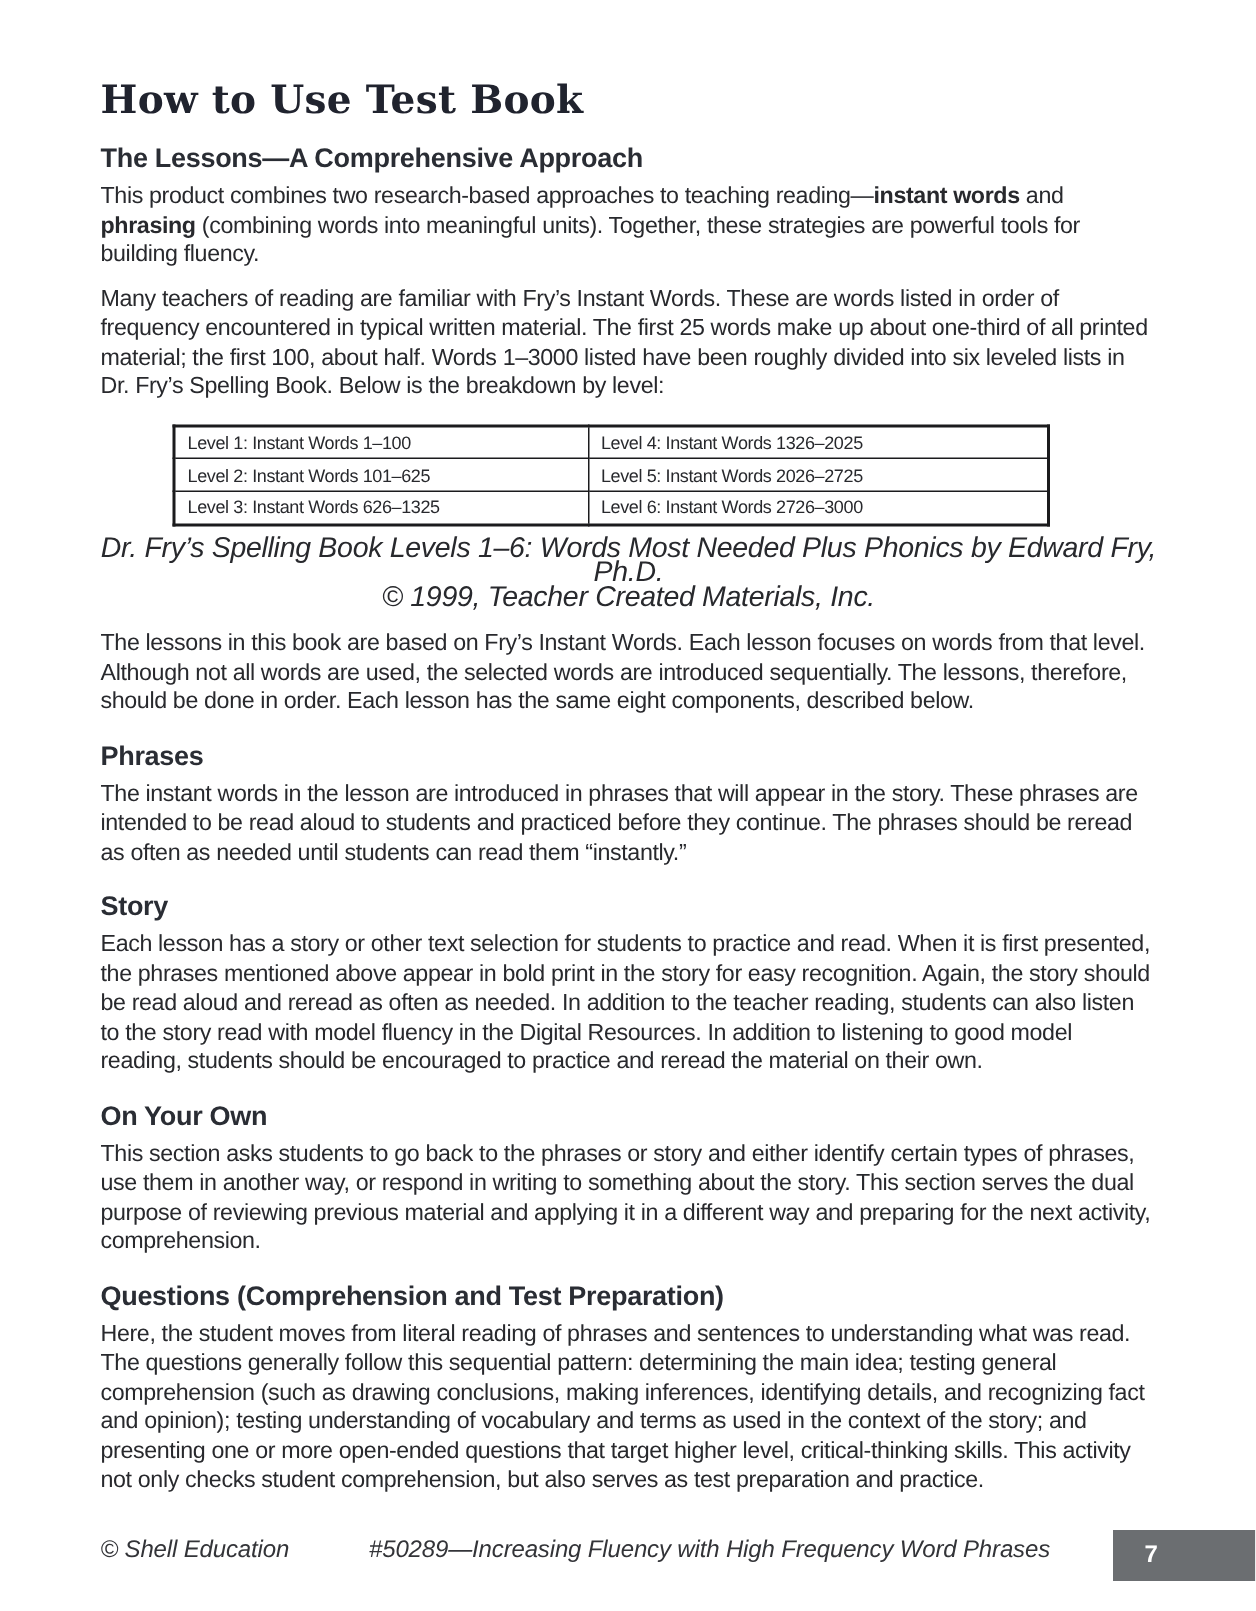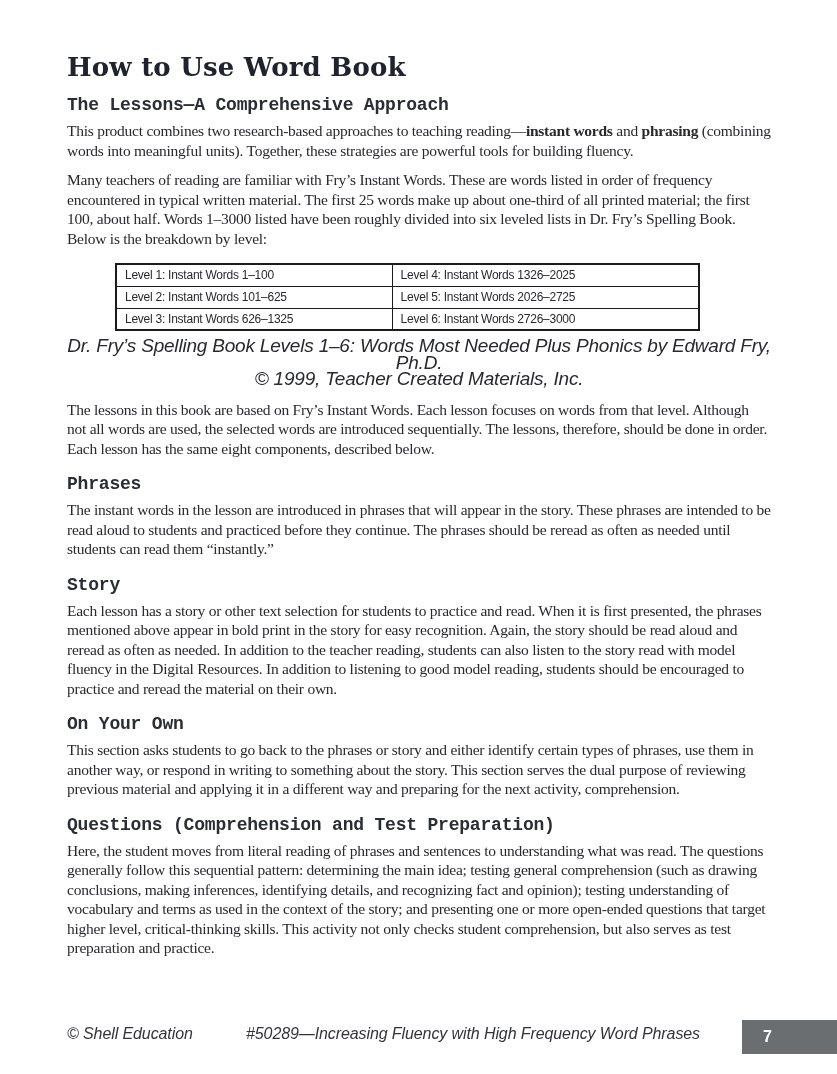--- a/index.html
+++ b/index.html
@@ -36,29 +36,27 @@
     margin: 0 0 12px 0;
     letter-spacing: 0.2px;
   }
   h2.section-heading {
     font-size: 18px;
     line-height: 21px;
     font-weight: bold;
     color: var(--heading);
     margin: 16px 0 5px 0;
     letter-spacing: -0.2px;
-    font-family: Liberation Mono, monospace;
   }
   h2.section-heading.first { margin-top: 0; }
   p.body-text {
     font-size: 15.5px;
     line-height: 19.5px;
     letter-spacing: -0.25px;
     margin: 0 0 10px 0;
-    font-family: Liberation Serif, serif;
   }
   p.body-text.pre-table { margin-bottom: 15px; }
   table.levels-table {
     border-collapse: collapse;
     margin: 0 0 7px 48px;
     width: 585px;
     border: 2px solid var(--table-border);
   }
   table.levels-table td {
     border: 1px solid var(--table-border);
@@ -105,21 +103,21 @@
     padding-left: 21px;
   }
   strong { font-weight: bold; }
 </style>
 </head>
 <body>
 
 <div class="page">
   <div class="content">
 
-    <h1 class="page-title">How to Use Word Book</h1>
+    <h1 class="page-title">How to Use Test Book</h1>
 
     <h2 class="section-heading first">The Lessons—A Comprehensive Approach</h2>
     <p class="body-text"><span>This product combines two research-based approaches to teaching reading—</span><strong>instant words</strong><span> and </span><strong>phrasing</strong><span> (combining words into meaningful units). Together, these strategies are powerful tools for building fluency.</span></p>
     <p class="body-text pre-table">Many teachers of reading are familiar with Fry’s Instant Words. These are words listed in order of frequency encountered in typical written material. The first 25 words make up about one-third of all printed material; the first 100, about half. Words 1–3000 listed have been roughly divided into six leveled lists in Dr. Fry’s Spelling Book. Below is the breakdown by level:</p>
 
     <table class="levels-table">
       <tbody>
         <tr>
           <td class="col-left">Level 1: Instant Words 1–100</td>
           <td class="col-right">Level 4: Instant Words 1326–2025</td>

